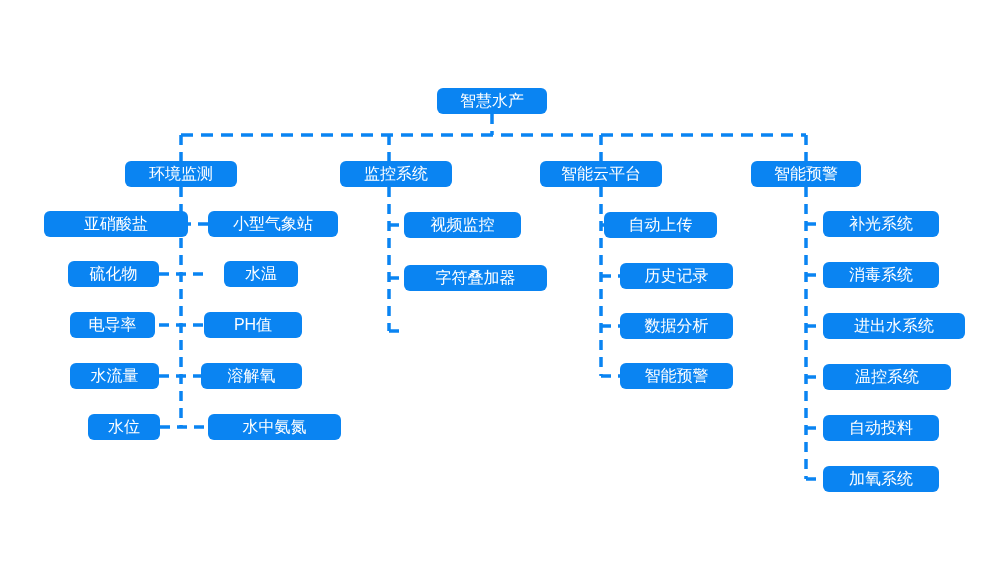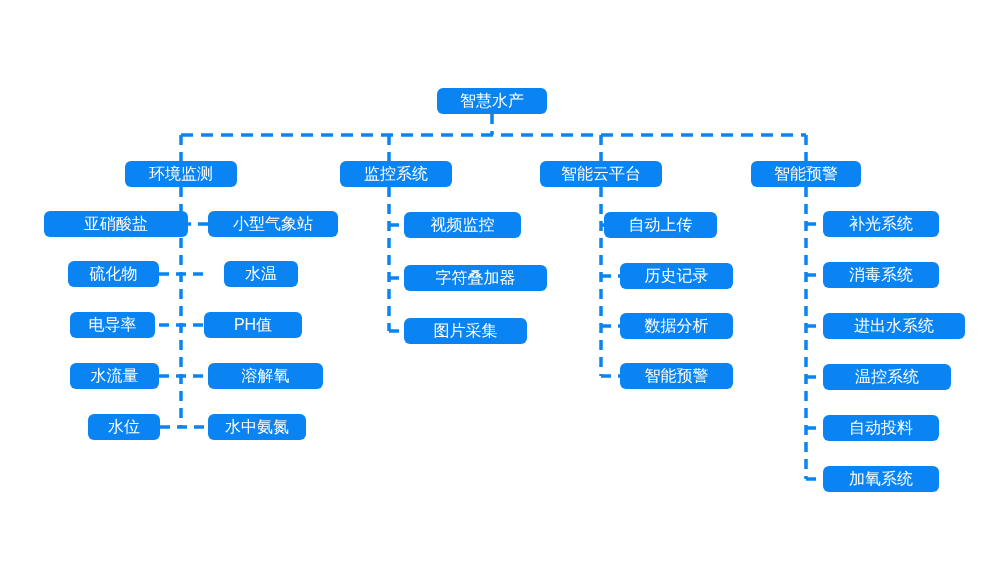--- a/index.html
+++ b/index.html
@@ -90,26 +90,25 @@
 
   <div class="node" style="left:44px;top:211px;width:144px">亚硝酸盐</div>
   <div class="node" style="left:68px;top:261px;width:91px">硫化物</div>
   <div class="node" style="left:70px;top:312px;width:85px">电导率</div>
   <div class="node" style="left:70px;top:363px;width:89px">水流量</div>
   <div class="node" style="left:88px;top:414px;width:72px">水位</div>
 
   <div class="node" style="left:208px;top:211px;width:130px">小型气象站</div>
   <div class="node" style="left:224px;top:261px;width:74px">水温</div>
   <div class="node" style="left:204px;top:312px;width:98px">PH值</div>
-  <div class="node" style="left:208px;top:363px;width:115px">溶解氧</div>
-  <div class="node" style="left:208px;top:414px;width:98px">水中氨氮</div>
+  <div class="node" style="left:201px;top:363px;width:101px">溶解氧</div>
+  <div class="node" style="left:208px;top:414px;width:133px">水中氨氮</div>
 
   <div class="node" style="left:404px;top:212px;width:117px">视频监控</div>
   <div class="node" style="left:404px;top:265px;width:143px">字符叠加器</div>
-  <div class="node" style="left:404px;top:318px;width:123px">图片采集</div>
 
   <div class="node" style="left:604px;top:212px;width:113px">自动上传</div>
   <div class="node" style="left:620px;top:263px;width:113px">历史记录</div>
   <div class="node" style="left:620px;top:313px;width:113px">数据分析</div>
   <div class="node" style="left:620px;top:363px;width:113px">智能预警</div>
 
   <div class="node" style="left:823px;top:211px;width:116px">补光系统</div>
   <div class="node" style="left:823px;top:262px;width:116px">消毒系统</div>
   <div class="node" style="left:823px;top:313px;width:142px">进出水系统</div>
   <div class="node" style="left:823px;top:364px;width:128px">温控系统</div>

